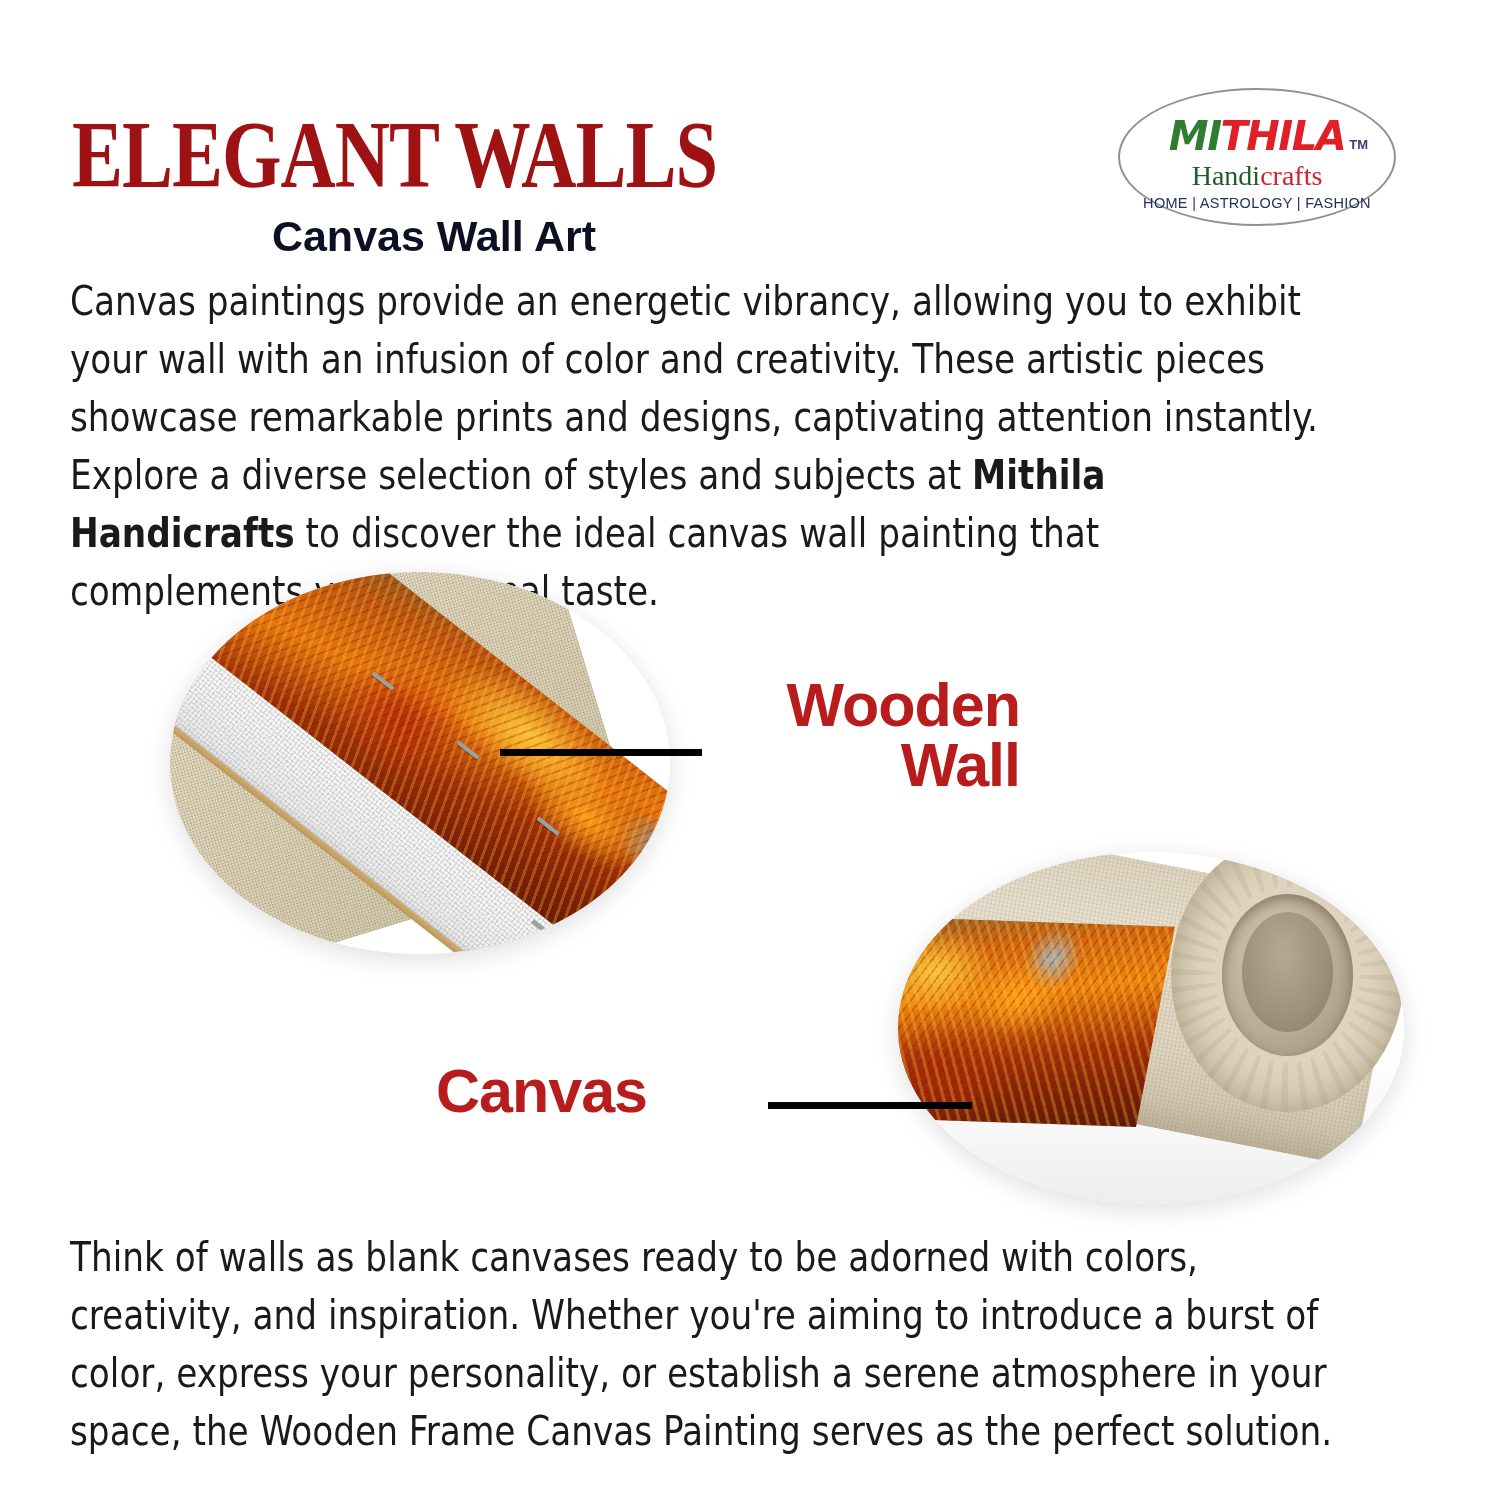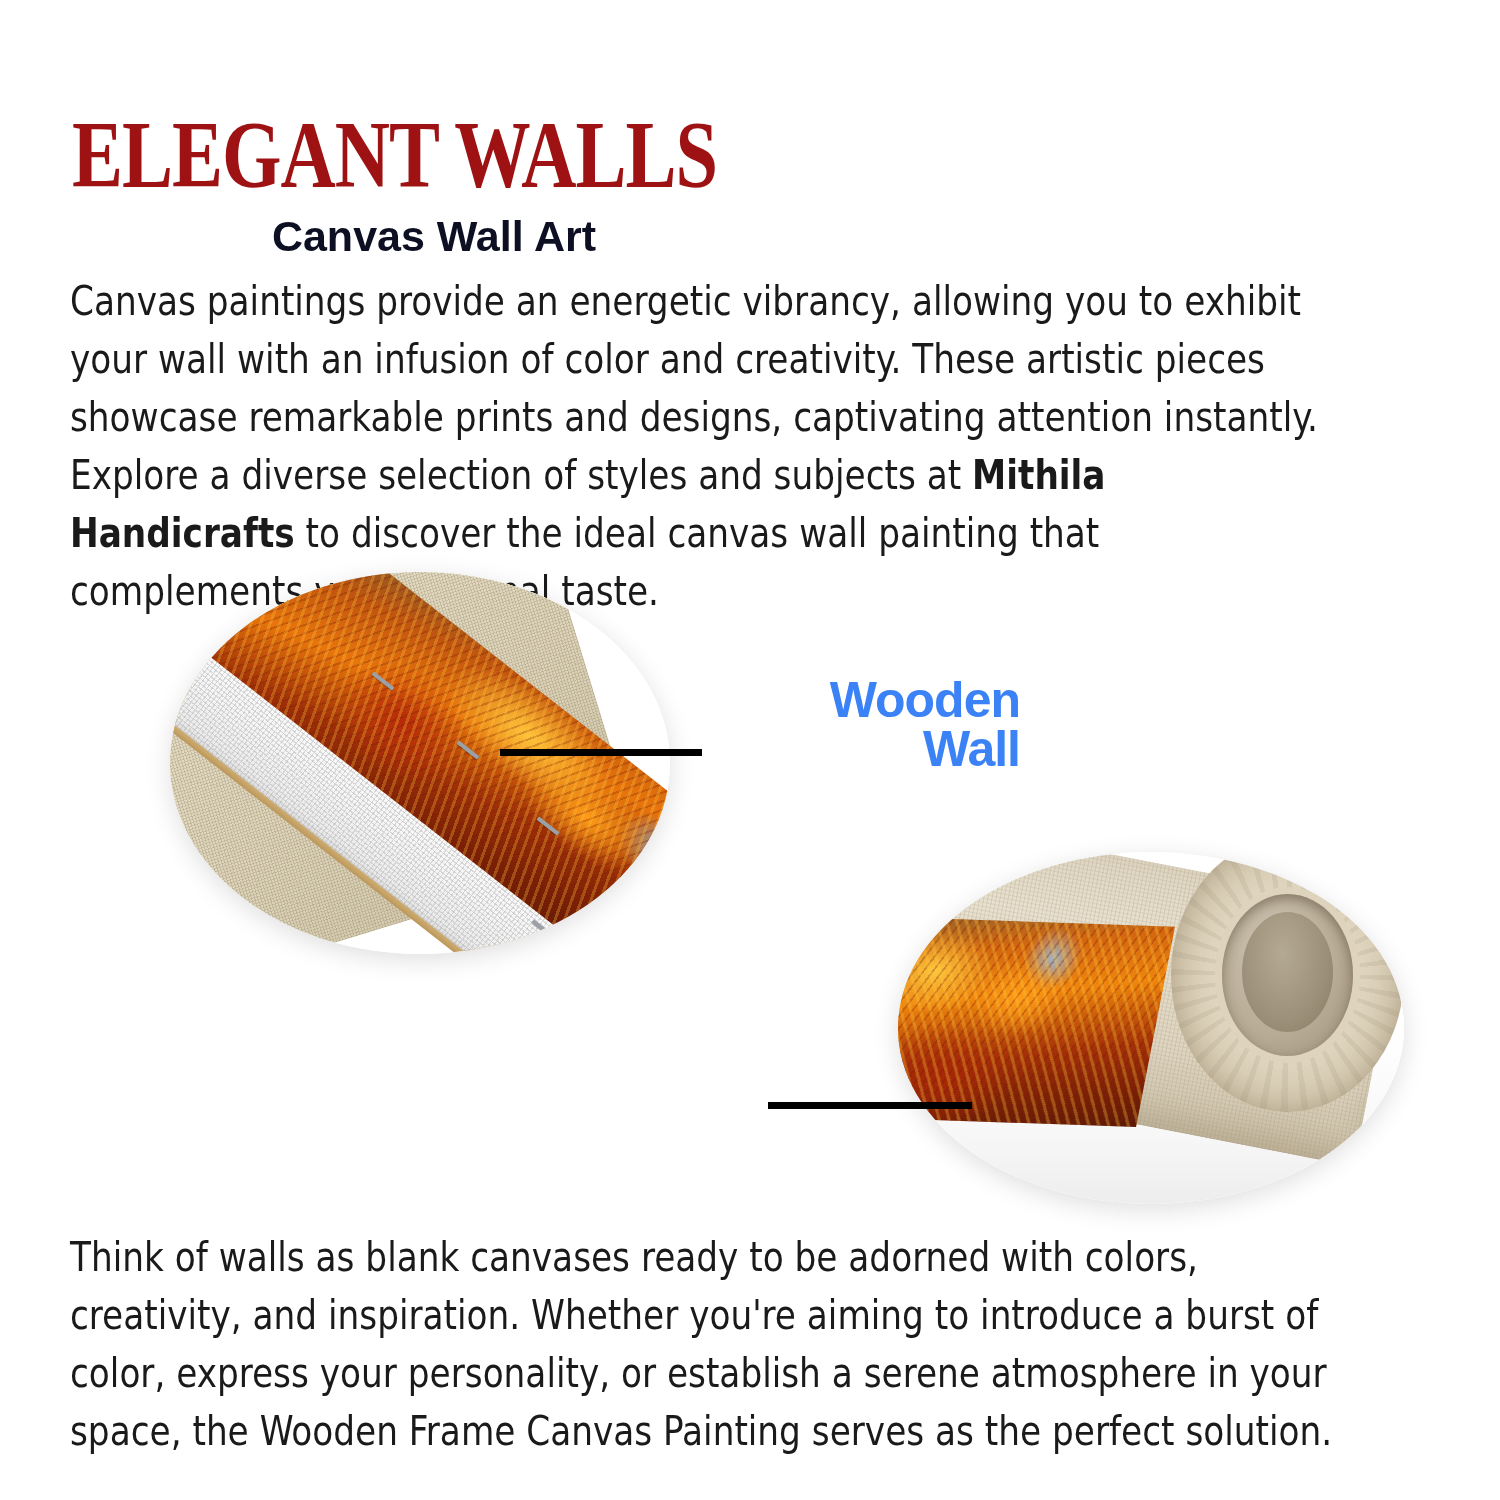--- a/index.html
+++ b/index.html
@@ -331,23 +331,23 @@
     height: 34%;
     border-radius: 50%;
     background: radial-gradient(ellipse at 45% 35%, #b4a992 0%, #9d907a 60%, #87795f 100%);
   }
 
   
   .callout-label {
     position: absolute;
     font-family: "Liberation Sans", "DejaVu Sans", sans-serif;
     font-weight: bold;
-    font-size: 50px;
+    font-size: 61px;
     line-height: 0.98;
-    color: #3b82f6;
+    color: #b91c1c;
     white-space: nowrap;
     letter-spacing: -1px;
   }
   .label-wooden {
     left: 700px;
     top: 676px;
     text-align: right;
     width: 320px;
   }
   .label-canvas {
@@ -370,20 +370,30 @@
     width: 204px;
   }
 </style>
 </head>
 <body>
 
 <div id="page">
 
   <div class="brand-title">ELEGANT WALLS</div>
 
+  <div class="logo">
+    <div class="logo-main">
+      <span class="g">MI</span><span class="r">THILA</span>
+      <span class="logo-tm">TM</span>
+    </div>
+    <div class="logo-sub">
+      <span class="g">Handi</span><span class="r">crafts</span>
+    </div>
+    <div class="logo-tag">HOME | ASTROLOGY | FASHION</div>
+  </div>
 
   <div class="subtitle">Canvas Wall Art</div>
 
   <div class="copy copy-top">
     <span>Canvas paintings provide an energetic vibrancy, allowing you to exhibit your wall with an infusion of color and creativity. These artistic pieces showcase remarkable prints and designs, captivating attention instantly. Explore a diverse selection of styles and subjects at </span><b>Mithila Handicrafts</b><span> to discover the ideal canvas wall painting that complements your personal taste.</span>
   </div>
 
   <div class="oval oval-frame">
     <div class="oval-inner">
       <div class="ph-bg"></div>
@@ -412,16 +422,17 @@
       <div class="cr-sheet"></div>
       <div class="cr-body"></div>
       <div class="cr-print"></div>
       <div class="cr-endcap"></div>
       <div class="cr-core"></div>
       <div class="cr-core-hole"></div>
     </div>
   </div>
 
   <div class="leader leader-canvas"></div>
+  <div class="callout-label label-canvas">Canvas</div>
 
   <div class="copy copy-bottom">Think of walls as blank canvases ready to be adorned with colors, creativity, and inspiration. Whether you're aiming to introduce a burst of color, express your personality, or establish a serene atmosphere in your space, the Wooden Frame Canvas Painting serves as the perfect solution.</div>
 
 </div>
 
 </body></html>

